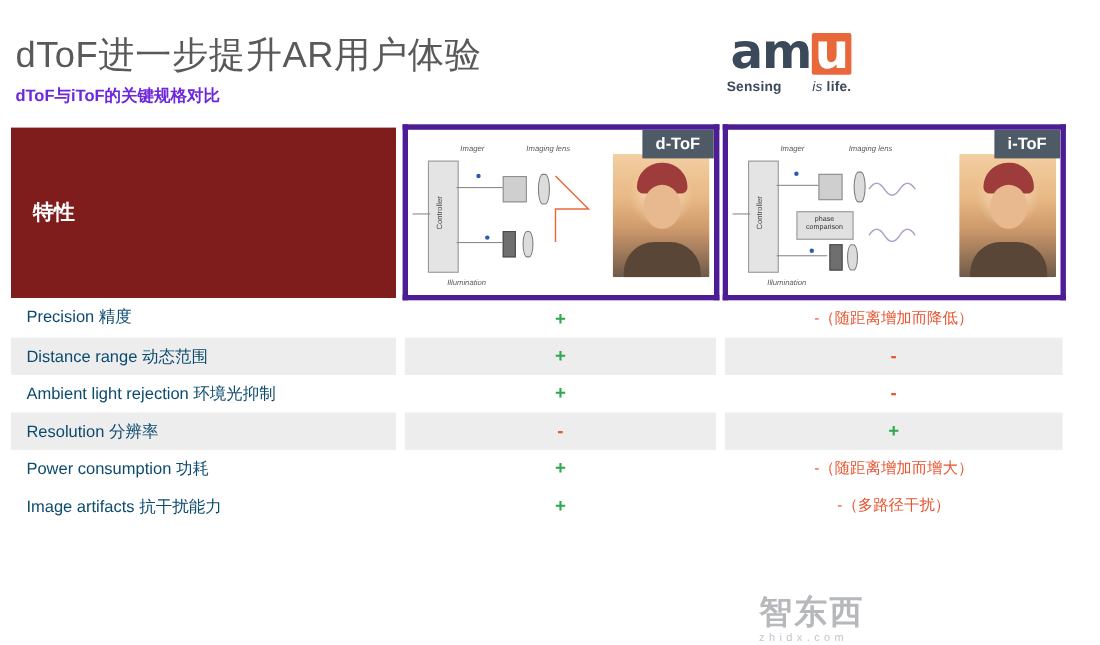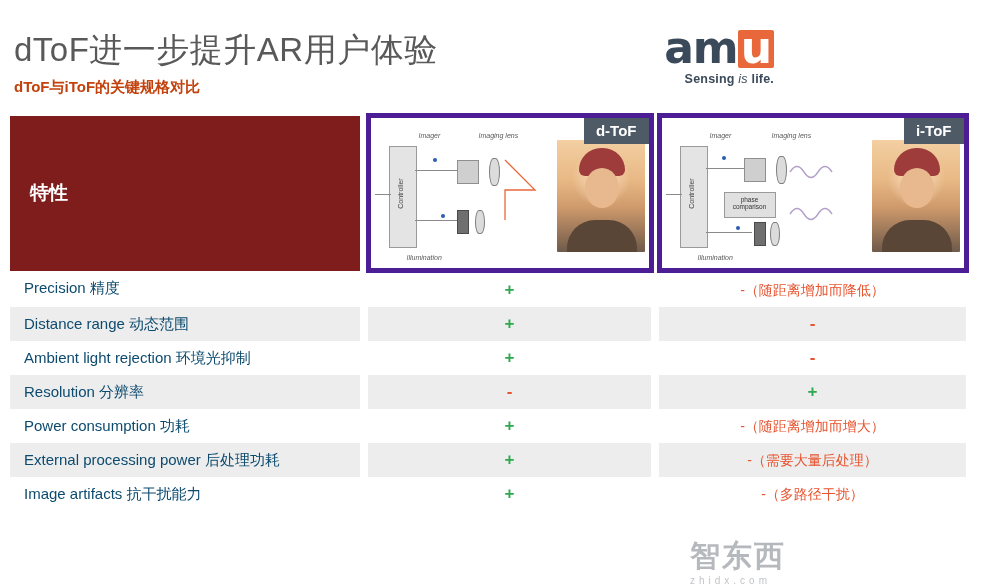--- a/index.html
+++ b/index.html
@@ -31,21 +31,21 @@
     color: #595959;
     letter-spacing: 0.5px;
     white-space: nowrap;
   }
   .subtitle {
     position: absolute;
     left: 14px;
     top: 78px;
     font-size: 15px;
     font-weight: bold;
-    color: #c2410c;
+    color: #6d28d9;
     white-space: nowrap;
   }
 
   
   .logo {
     position: absolute;
     right: 30px;
     top: 28px;
     width: 130px;
     text-align: right;
@@ -67,20 +67,21 @@
     line-height: 36px;
   }
   .logo-tag {
     font-size: 12.5px;
     color: #3B4A5A;
     margin-top: 4px;
     letter-spacing: 0.2px;
   }
   .logo-tag .ital {
     font-style: italic;
+    margin-left: 24px;
   }
 
   
   .table {
     position: absolute;
     left: 10px;
     top: 113px;
     width: 940px;
     border-collapse: collapse;
     table-layout: fixed;
@@ -401,27 +402,20 @@
     </tr>
 
     <tr class="row-odd">
       <td class="cell-feature">Power consumption 功耗</td>
       <td class="sep"></td>
       <td class="cell-val"><span class="plus">+</span></td>
       <td class="sep"></td>
       <td class="cell-val"><span class="minus-note">-（随距离增加而增大）</span></td>
     </tr>
 
-    <tr class="row-even">
-      <td class="cell-feature">External processing power 后处理功耗</td>
-      <td class="sep"></td>
-      <td class="cell-val"><span class="plus">+</span></td>
-      <td class="sep"></td>
-      <td class="cell-val"><span class="minus-note">-（需要大量后处理）</span></td>
-    </tr>
 
     <tr class="row-odd">
       <td class="cell-feature">Image artifacts 抗干扰能力</td>
       <td class="sep"></td>
       <td class="cell-val"><span class="plus">+</span></td>
       <td class="sep"></td>
       <td class="cell-val"><span class="minus-note">-（多路径干扰）</span></td>
     </tr>
   </tbody>
     </table>

